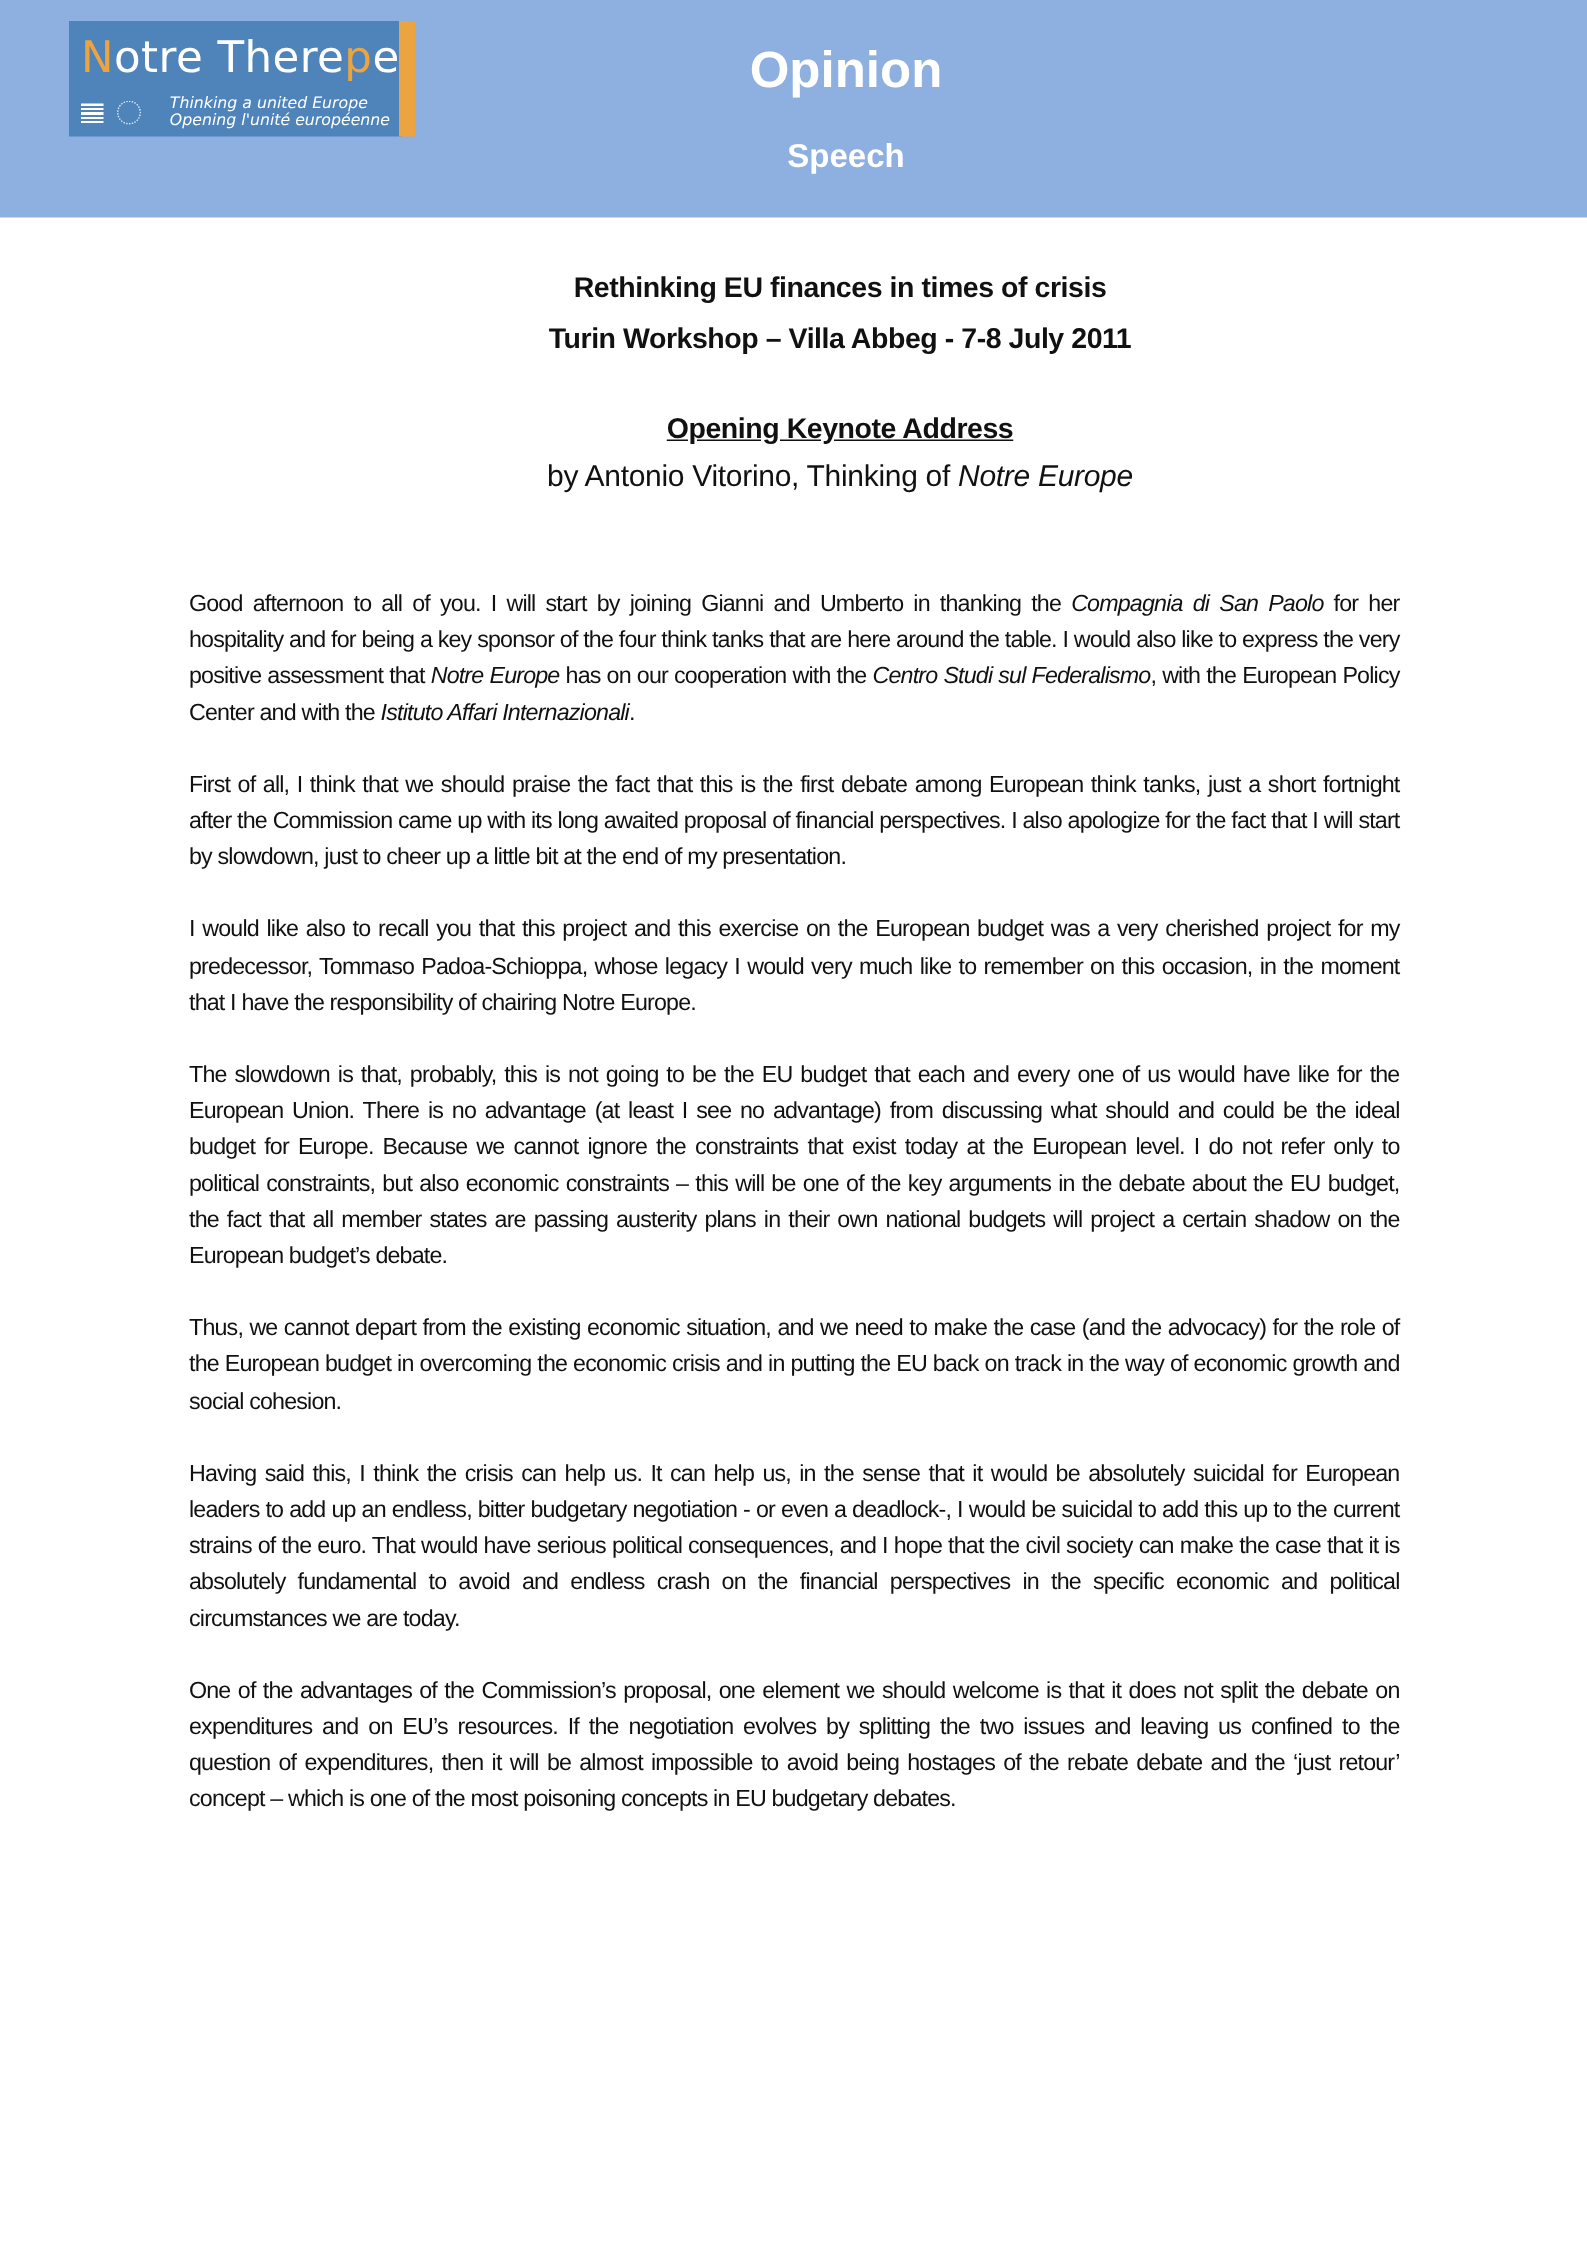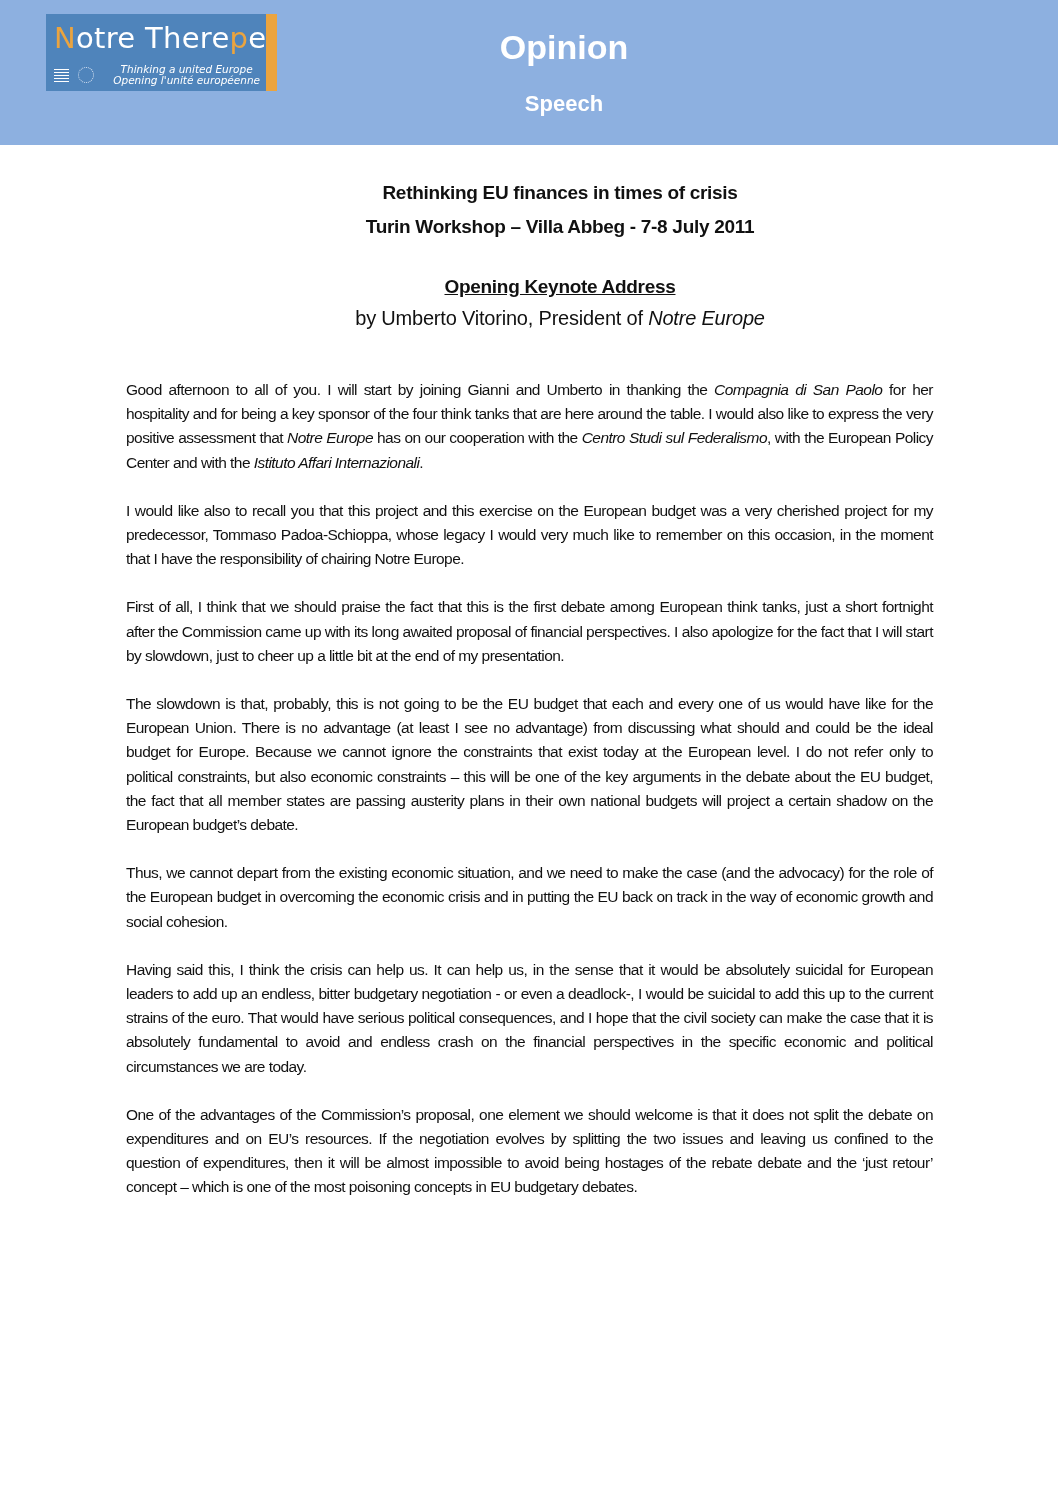--- a/index.html
+++ b/index.html
@@ -16,21 +16,21 @@
     .logo-accent {
       position: absolute; left: 266px; top: 14px; width: 11px; height: 77px; background: #eba43f;
     }
     .logo-name {
       position: absolute; left: 8px; top: 6px; font-size: 29px; color: #ffffff; letter-spacing: 0.3px;
       font-family: "DejaVu Sans", sans-serif; font-weight: normal; line-height: 36px;
     }
     .logo-name .hl { color: #eba43f; }
     .logo-tag {
       position: absolute; right: 8px; top: 50px; font-size: 10.5px; color: #fff; font-style: italic;
-      text-align: center; line-height: 11px; font-family: "DejaVu Sans", sans-serif;
+      text-align: left; line-height: 11px; font-family: "DejaVu Sans", sans-serif;
     }
     .logo-doc-icon {
       position: absolute; left: 8px; top: 55px; width: 15px; height: 13px; background: repeating-linear-gradient(#fff 0 1.5px, #4f84bb 1.5px 3px);
     }
     .logo-stars-icon {
       position: absolute; left: 32px; top: 53px; width: 14px; height: 14px; border: 1px dotted #dfe8f5; border-radius: 50%;
     }
     .hdr-opinion {
       position: absolute; left: 0; width: 1128px; top: 28px; text-align: center; color: #fff; font-size: 34px; font-weight: bold;
       font-family: "Liberation Sans", sans-serif;
@@ -38,21 +38,21 @@
     .hdr-speech {
       position: absolute; left: 0; width: 1128px; top: 91px; text-align: center; color: #fff; font-size: 22px; font-weight: bold;
       font-family: "Liberation Sans", sans-serif;
     }
     .titles { position: absolute; left: 0; width: 1120px; top: 176px; text-align: center; }
     .t1 { font-size: 19px; font-weight: bold; line-height: 34px; letter-spacing: -0.3px; }
     .t-gap { height: 27px; }
     .t3 { font-size: 19px; font-weight: bold; text-decoration: underline; line-height: 32px; letter-spacing: -0.3px; }
     .t4 { font-size: 20px; line-height: 30px; letter-spacing: -0.2px; }
     .body-text {
-      position: absolute; left: 126px; width: 807px; top: 378px;
+      position: absolute; left: 126px; width: 807px; top: 391px;
       font-size: 15.5px; line-height: 24.2px; text-align: justify; letter-spacing: -0.55px;
       font-family: "Liberation Sans Narrow", "Liberation Sans", sans-serif;
     }
     .body-text p { margin: 0 0 24px 0; }
     .body-text em { font-style: italic; }
   </style>
 </head>
 <body>
 
 <div class="header-band">
@@ -68,24 +68,24 @@
   <div class="logo-accent"></div>
   <div class="hdr-opinion">Opinion</div>
   <div class="hdr-speech">Speech</div>
 </div>
 
 <div class="titles">
   <div class="t1">Rethinking EU finances in times of crisis</div>
   <div class="t1">Turin Workshop – Villa Abbeg - 7-8 July 2011</div>
   <div class="t-gap"></div>
   <div class="t3">Opening Keynote Address</div>
-  <div class="t4"><span>by Umberto Vitorino, President of </span><em>Notre Europe</em></div>
+  <div class="t4"><span>by Antonio Vitorino, Thinking of </span><em>Notre Europe</em></div>
 </div>
 
 <div class="body-text" id="body-text">
     <p><span>Good afternoon to all of you. I will start by joining Gianni and Umberto in thanking the </span><em>Compagnia di San Paolo</em><span> for her hospitality and for being a key sponsor of the four think tanks that are here around the table. I would also like to express the very positive assessment that </span><em>Notre Europe</em><span> has on our cooperation with the </span><em>Centro Studi sul Federalismo</em><span>, with the European Policy Center and with the </span><em>Istituto Affari Internazionali</em><span>.</span></p>
+    <p><span>First of all, I think that we should praise the fact that this is the first debate among European think tanks, just a short fortnight after the Commission came up with its long awaited proposal of financial perspectives. I also apologize for the fact that I will start by slowdown, just to cheer up a little bit at the end of my presentation.</span></p>
     <p><span>I would like also to recall you that this project and this exercise on the European budget was a very cherished project for my predecessor, Tommaso Padoa-Schioppa, whose legacy I would very much like to remember on this occasion, in the moment that I have the responsibility of chairing Notre Europe.</span></p>
-    <p><span>First of all, I think that we should praise the fact that this is the first debate among European think tanks, just a short fortnight after the Commission came up with its long awaited proposal of financial perspectives. I also apologize for the fact that I will start by slowdown, just to cheer up a little bit at the end of my presentation.</span></p>
     <p><span>The slowdown is that, probably, this is not going to be the EU budget that each and every one of us would have like for the European Union. There is no advantage (at least I see no advantage) from discussing what should and could be the ideal budget for Europe. Because we cannot ignore the constraints that exist today at the European level. I do not refer only to political constraints, but also economic constraints – this will be one of the key arguments in the debate about the EU budget, the fact that all member states are passing austerity plans in their own national budgets will project a certain shadow on the European budget’s debate.</span></p>
     <p><span>Thus, we cannot depart from the existing economic situation, and we need to make the case (and the advocacy) for the role of the European budget in overcoming the economic crisis and in putting the EU back on track in the way of economic growth and social cohesion.</span></p>
     <p><span>Having said this, I think the crisis can help us. It can help us, in the sense that it would be absolutely suicidal for European leaders to add up an endless, bitter budgetary negotiation - or even a deadlock-, I would be suicidal to add this up to the current strains of the euro. That would have serious political consequences, and I hope that the civil society can make the case that it is absolutely fundamental to avoid and endless crash on the financial perspectives in the specific economic and political circumstances we are today.</span></p>
     <p><span>One of the advantages of the Commission’s proposal, one element we should welcome is that it does not split the debate on expenditures and on EU’s resources.  If the negotiation evolves by splitting the two issues and leaving us confined to the question of expenditures, then it will be almost impossible to avoid being hostages of the rebate debate and the ‘just retour’ concept – which is one of the most poisoning concepts in EU budgetary debates.</span></p>
   </div>
 
 </body></html>

